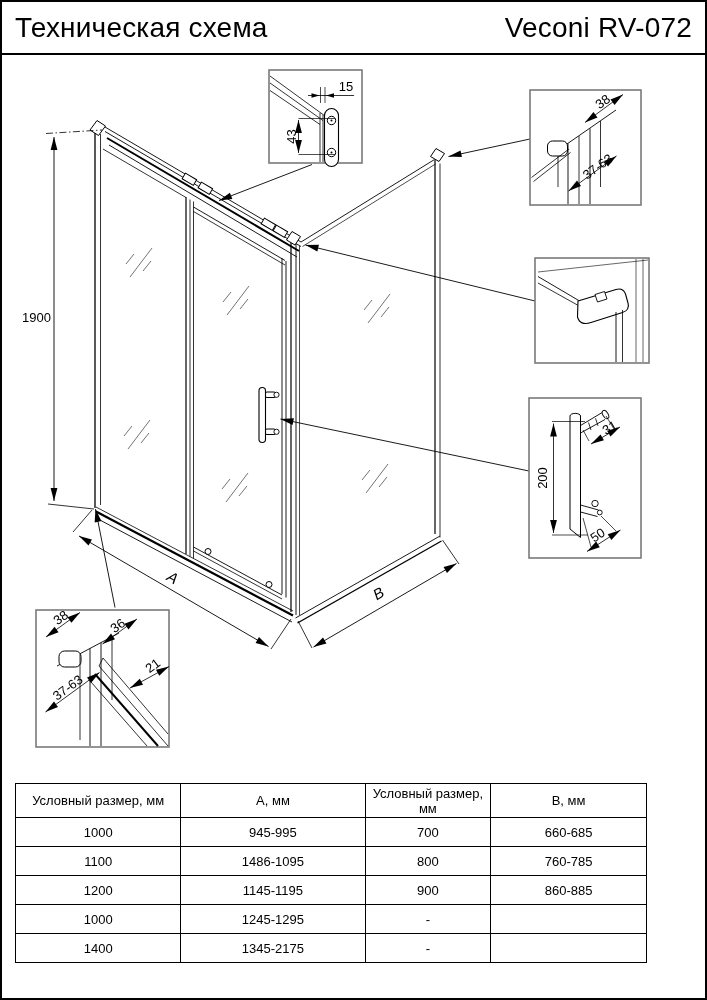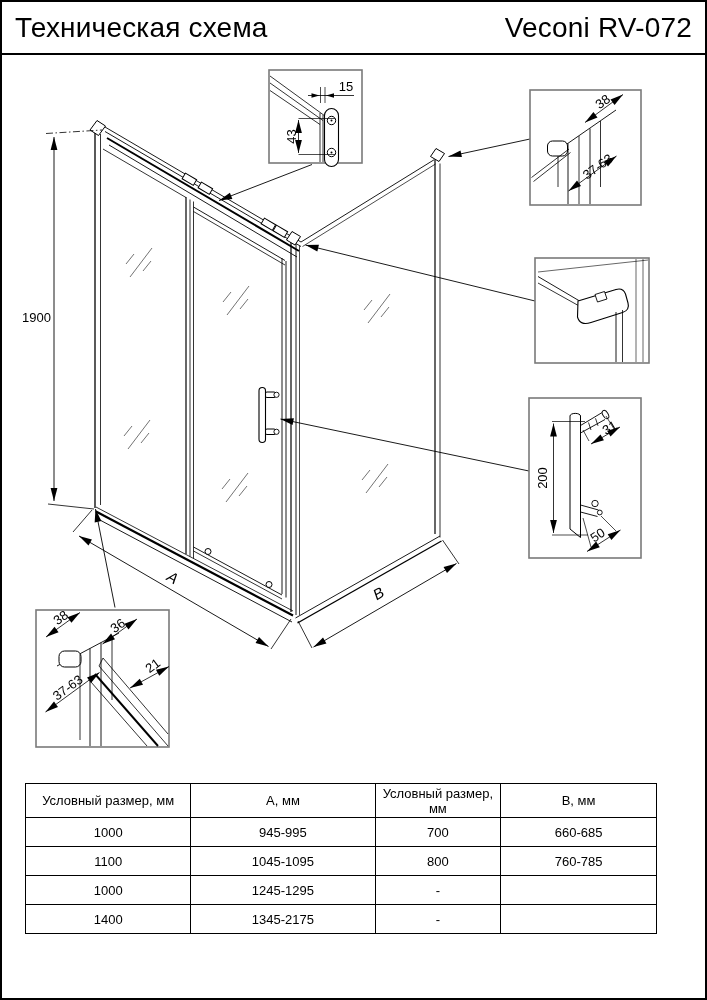--- a/index.html
+++ b/index.html
@@ -13,21 +13,21 @@
     justify-content:space-between; align-items:center; padding:8px 13px; box-sizing:border-box;
   }
   .title, .model { font-size:28px; letter-spacing:0.2px; white-space:nowrap; }
   svg.drawing { display:block; }
   svg .ln  { stroke:#000; fill:none; }
   svg text { fill:#000; font-family:"Liberation Sans",sans-serif; font-size:13px; }
   svg text.big { font-size:15px; font-style:italic; }
   svg .dbox { fill:#fff; stroke:#7a7a7a; stroke-width:1.6px; }
   svg .shine { stroke:#444; stroke-width:0.75px; }
   table.sizes {
-    border-collapse:collapse; width:632px; margin-left:23px; table-layout:fixed;
+    border-collapse:collapse; width:632px; margin-left:13px; table-layout:fixed;
   }
   table.sizes th, table.sizes td {
     border:1.5px solid #000; text-align:center; vertical-align:middle;
     font-size:13px; font-weight:normal; padding:0;
   }
   table.sizes th { height:33px; }
   table.sizes td { height:28px;text-align:center; }
 </style>
 </head>
 <body>
@@ -298,23 +298,29 @@
     </thead>
     <tbody>
       <tr>
         <td>1000</td>
         <td>945-995</td>
         <td>700</td>
         <td>660-685</td>
       </tr>
       <tr>
         <td>1100</td>
-        <td>1045-1095</td>
+        <td>1486-1095</td>
         <td>800</td>
         <td>760-785</td>
+      </tr>
+      <tr>
+        <td>1200</td>
+        <td>1145-1195</td>
+        <td>900</td>
+        <td>860-885</td>
       </tr>
       <tr>
         <td>1000</td>
         <td>1245-1295</td>
         <td>-</td>
         <td></td>
       </tr>
       <tr>
         <td>1400</td>
         <td>1345-2175</td>

